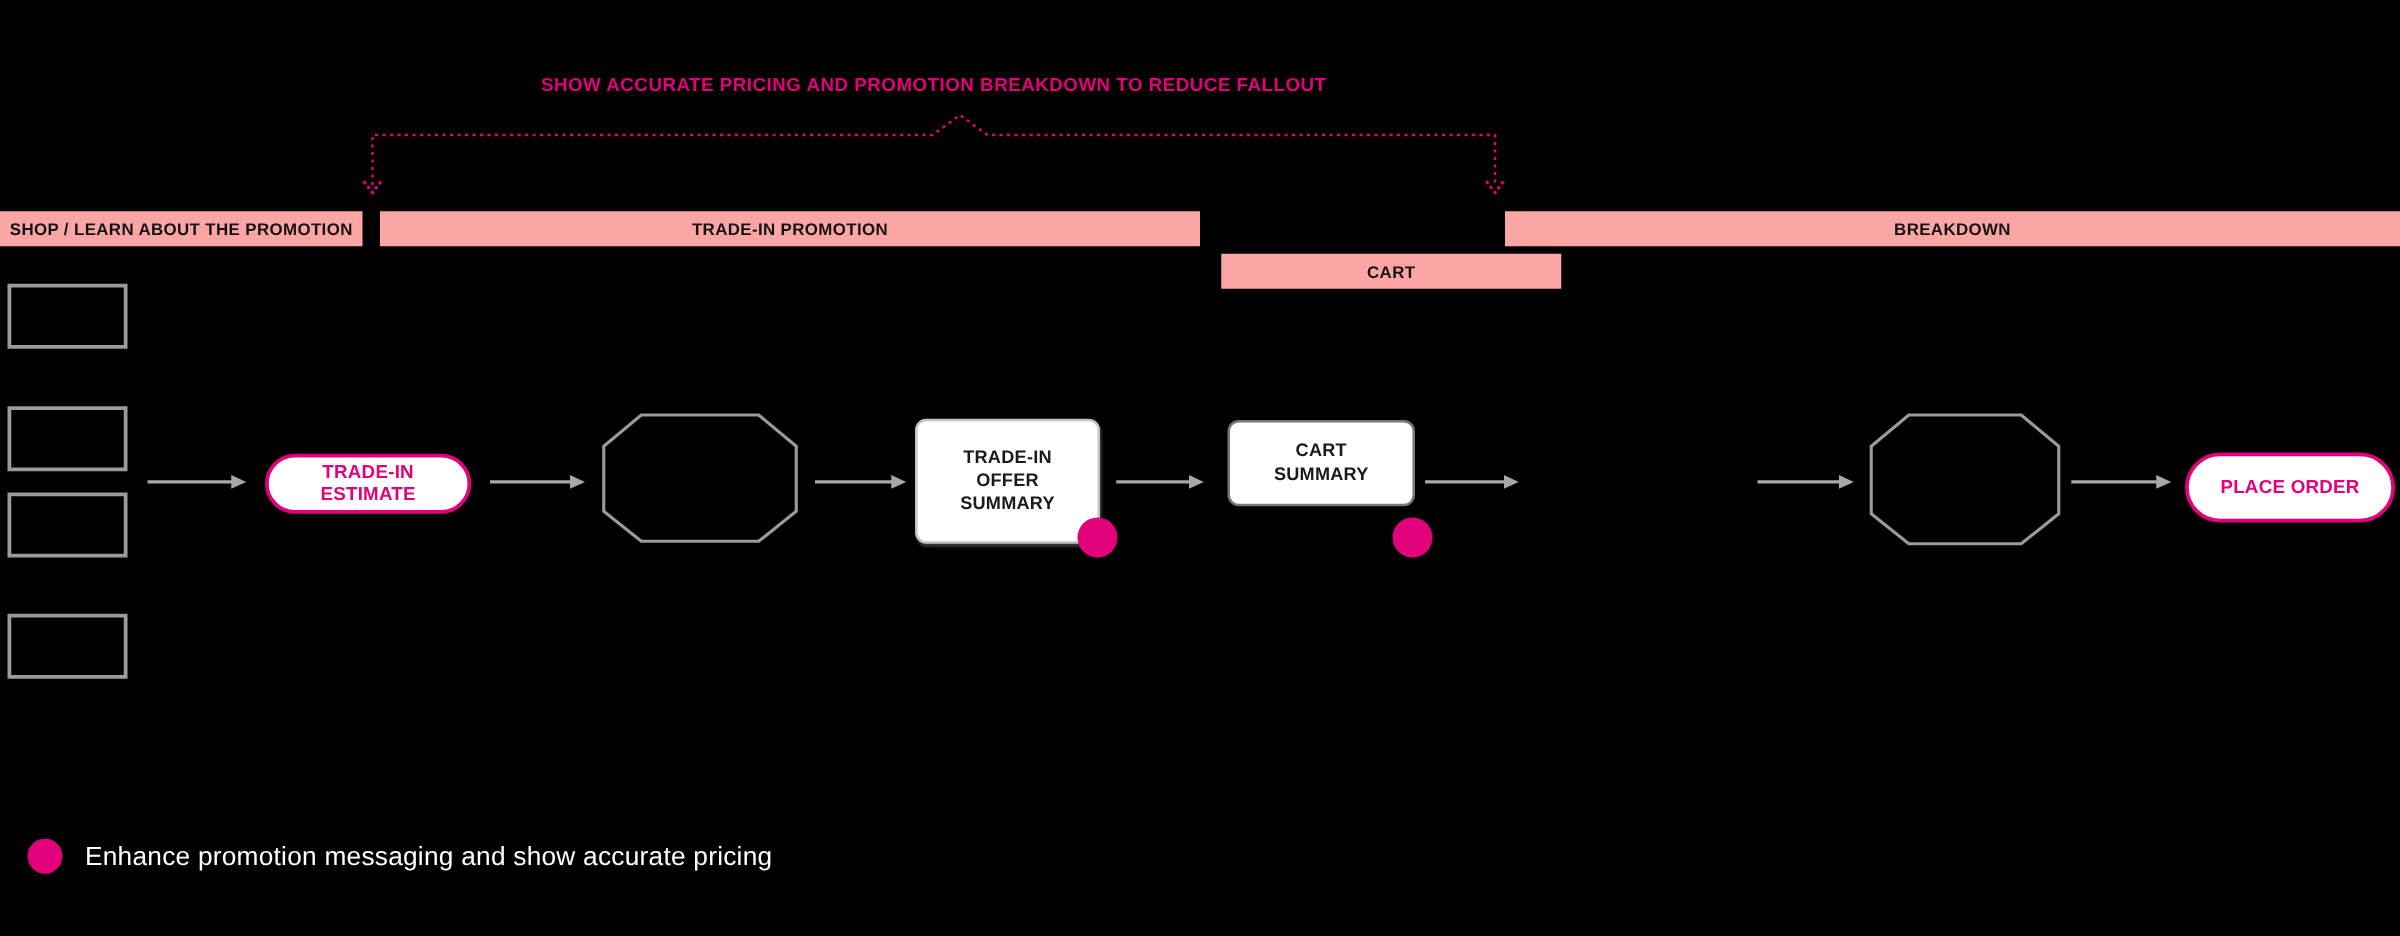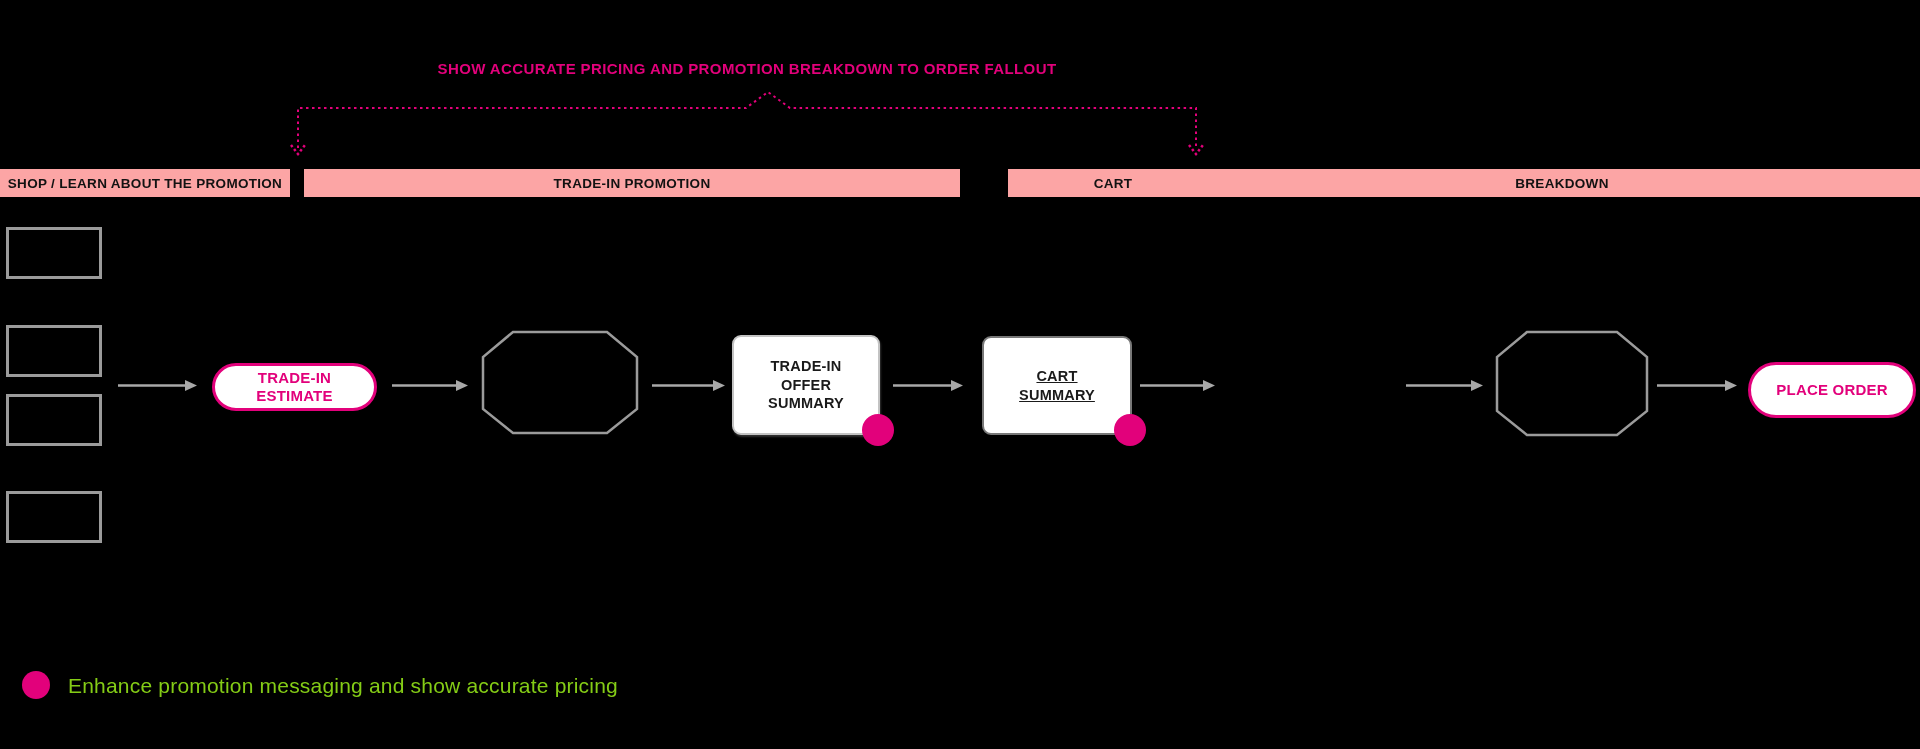--- a/index.html
+++ b/index.html
@@ -33,21 +33,21 @@
     display: flex;
     align-items: center;
     justify-content: center;
     font-size: 13.5px;
     font-weight: bold;
     letter-spacing: 0.3px;
     white-space: nowrap;
   }
   .bar1 { left: 0px;    width: 290px; }
   .bar2 { left: 304px;  width: 656px; }
-  .bar3 { left: 1008px;  width: 210px; }
+  .bar3 { left: 977px;  width: 272px; margin-top: 34px; }
   .bar4 { left: 1204px; width: 716px; }
   .ph-box {
     position: absolute;
     left: 6px; width: 96px; height: 52px;
     border: 3px solid #9B9B9B;
     box-sizing: border-box;
     background: transparent;
   }
   .pill {
     position: absolute;
@@ -96,33 +96,33 @@
     width: 28px; height: 28px;
     border-radius: 50%;
     background: #E2017B;
   }
   .legend-text {
     position: absolute;
     left: 68px; top: 672px;
     height: 28px;
     display: flex;
     align-items: center;
-    color: #84cc16;
+    color: #ffffff;
     font-size: 21px;
     font-weight: normal;
     letter-spacing: 0.2px;
     white-space: nowrap;
   }
 </style>
 </head>
 <body>
 
 <div class="canvas">
 
-  <div class="annotation">SHOW ACCURATE PRICING AND PROMOTION BREAKDOWN TO ORDER FALLOUT</div>
+  <div class="annotation">SHOW ACCURATE PRICING AND PROMOTION BREAKDOWN TO REDUCE FALLOUT</div>
 
   <svg class="overlay" viewBox="0 0 1920 749">
     <defs>
       <marker id="arrowhead" markerWidth="13" markerHeight="11" refX="1" refY="5.5" orient="auto" markerUnits="userSpaceOnUse">
         <path d="M0,0 L12,5.5 L0,11 Z" fill="#A8A8A8"></path>
       </marker>
     </defs>
 
     <path d="M298,148 L298,108 L746,108 L768,92 L790,108 L1196,108 L1196,148" fill="none" stroke="#E2017B" stroke-width="2" stroke-dasharray="2.5 3.5"></path>
     <path d="M291,145 L298,154 L305,145" fill="none" stroke="#E2017B" stroke-width="2.5" stroke-dasharray="2.5 2.5"></path>
@@ -162,21 +162,21 @@
 
   <div class="pill" style="left:212px; top:363px; width:165px; height:48px;">
     <span>TRADE-IN ESTIMATE</span>
   </div>
 
   <div class="card card-light" style="left:732px; top:335px; width:148px; height:100px;">
     <span>TRADE-IN OFFER SUMMARY</span>
   </div>
   <div class="dot" style="left:862px; top:414px;"></div>
 
-  <div class="card card-dark" style="left:982px; top:336px; width:150px; height:99px;text-decoration:underline;">
+  <div class="card card-dark" style="left:982px; top:336px; width:150px; height:69px;">
     <span>CART SUMMARY</span>
   </div>
   <div class="dot" style="left:1114px; top:414px;"></div>
 
 
   <div class="pill" style="left:1748px; top:362px; width:168px; height:56px;">
     <span>PLACE ORDER</span>
   </div>
 
   <div class="legend-dot"></div>

